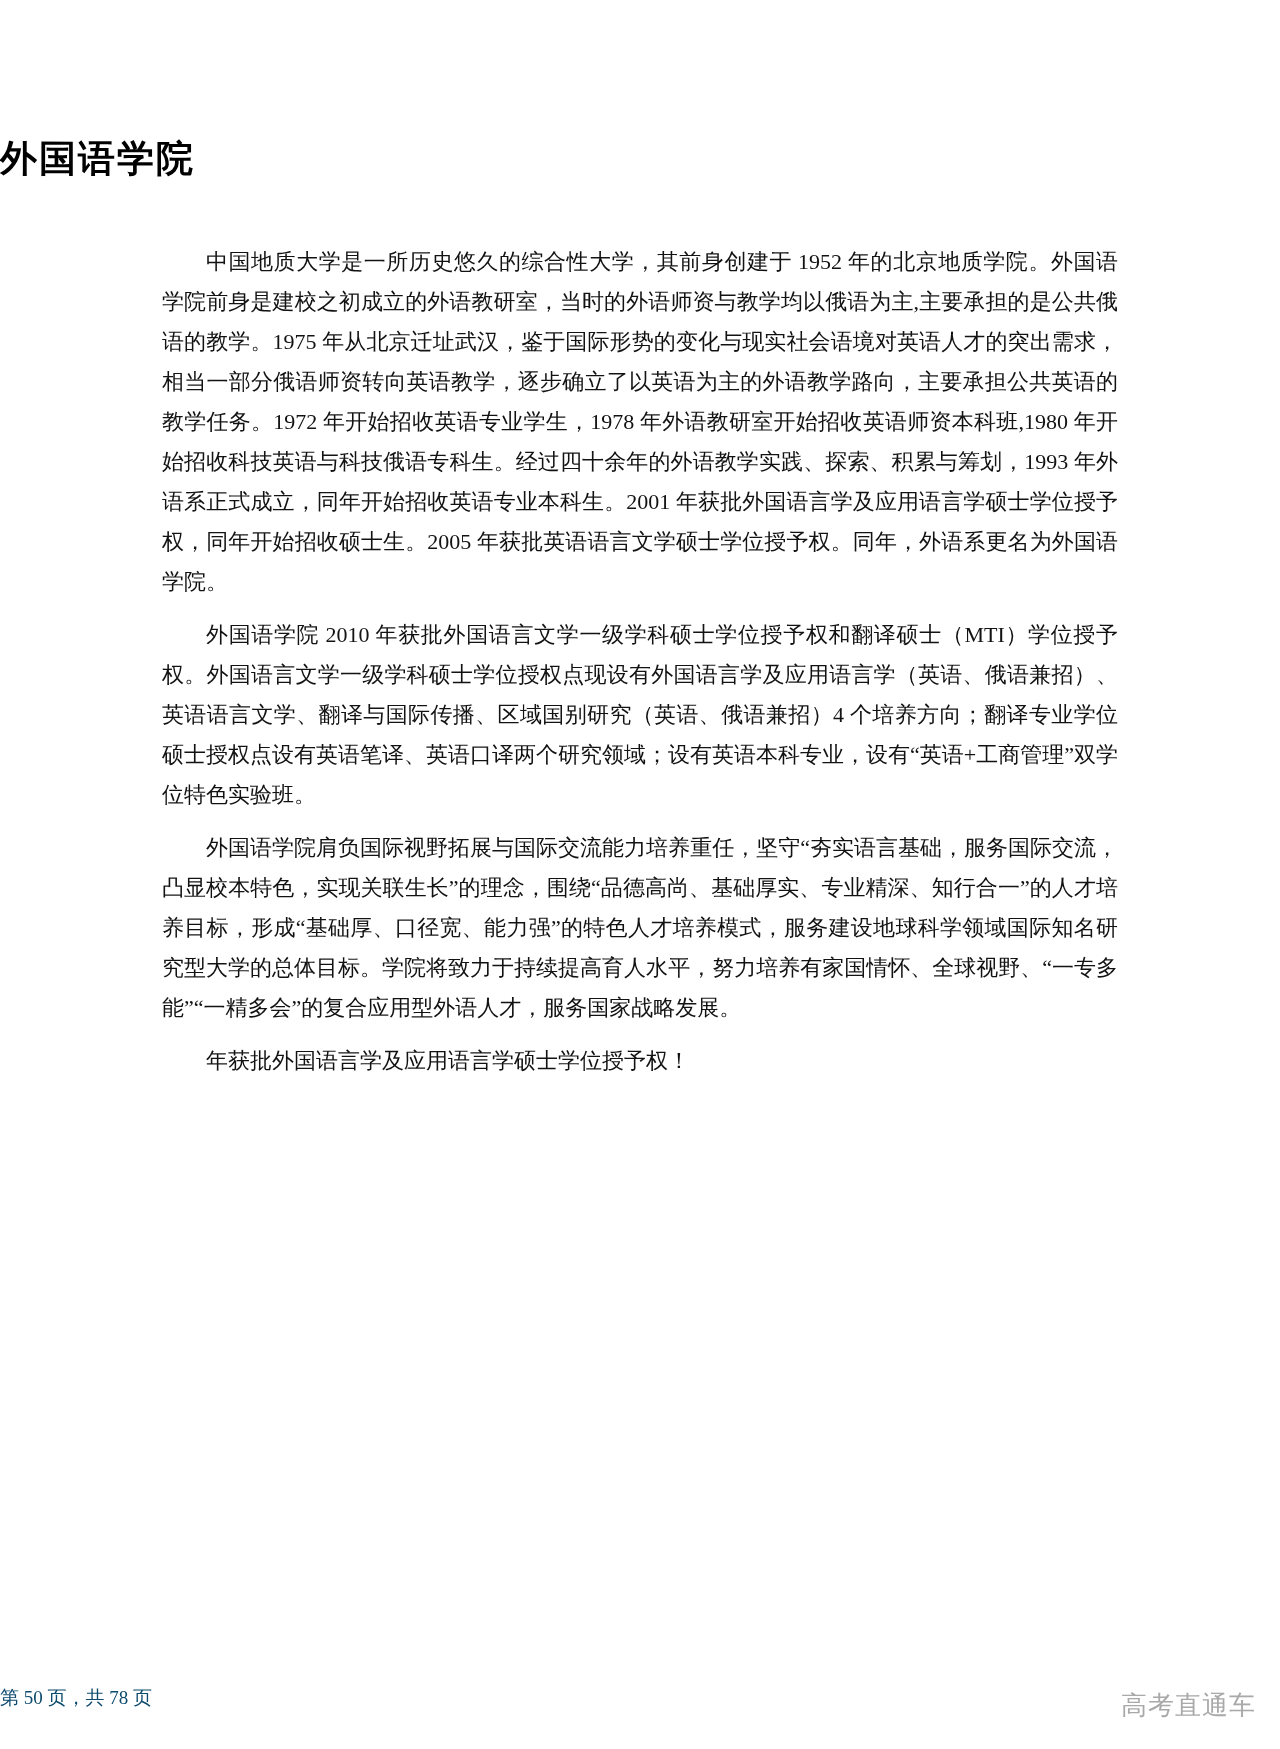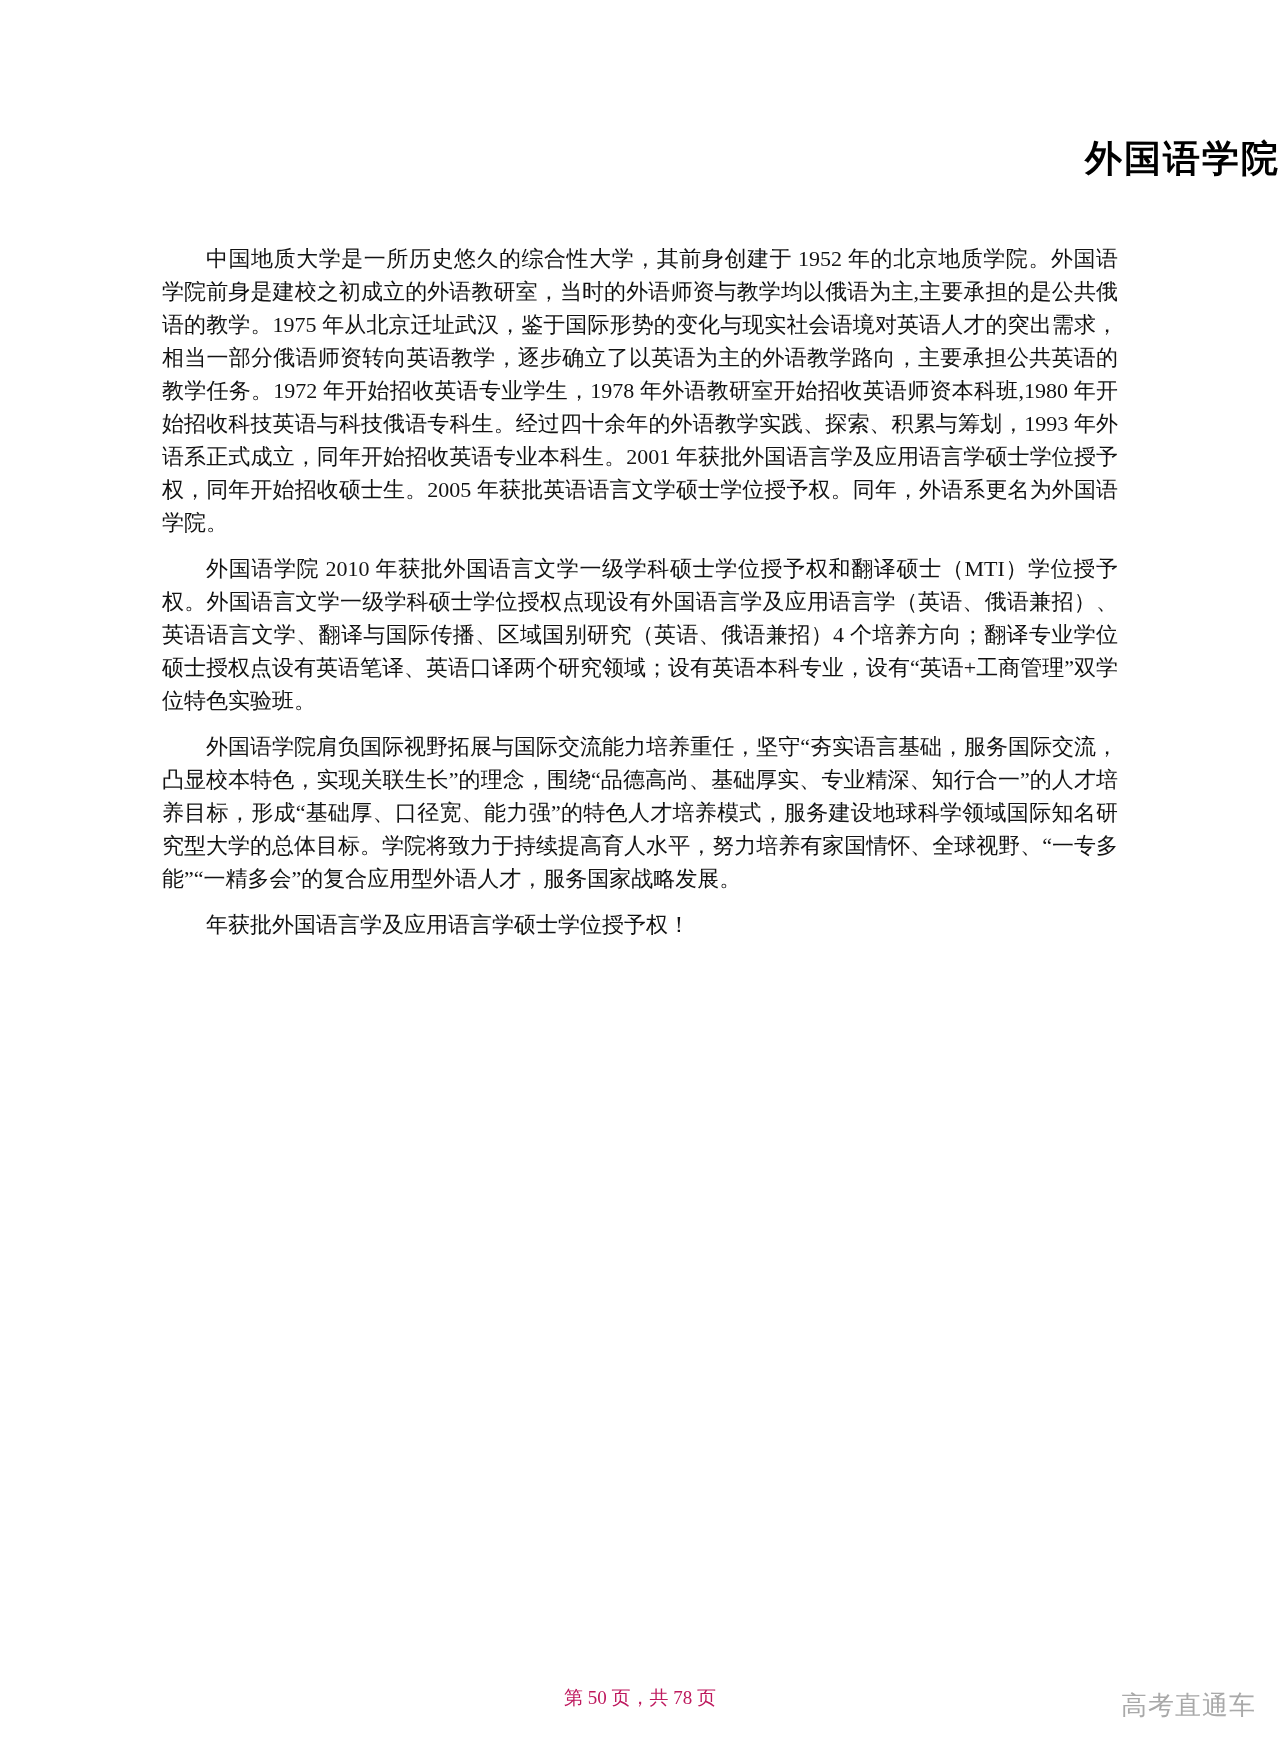--- a/index.html
+++ b/index.html
@@ -10,49 +10,48 @@
   .page {
     position: relative;
     width: 1280px;
     height: 1749px;
     background: #ffffff;
     overflow: hidden;
   }
   .doc-title {
     margin: 0;
     padding-top: 134px;
-    text-align: right;
+    text-align: left;
     font-family: "Liberation Sans", "DejaVu Sans", sans-serif;
     font-weight: 700;
     font-size: 37px;
     letter-spacing: 2px;
     color: #000000;
   }
   .doc-body {
     width: 956px;
     margin: 58px auto 0;
     font-family: "Liberation Serif", "DejaVu Serif", serif;
     font-size: 22px;
-    line-height: 33px;
+    line-height: 40px;
     text-align: justify;
     color: #121212;
   }
   .doc-body p {
     margin: 0 0 13px 0;
     text-indent: 2em;
   }
   .page-footer {
     position: absolute;
     left: 0;
     right: 0;
     bottom: 38px;
-    text-align: center;
     font-family: "Liberation Serif", "DejaVu Serif", serif;
     font-size: 19px;
-    color: #be185d;
+    color: #0c4a6e;
   }
   .watermark {
     position: absolute;
     right: 24px;
     bottom: 26px;
     font-family: "Liberation Sans", "DejaVu Sans", sans-serif;
     font-size: 26px;
     color: #a9a9a9;
     letter-spacing: 1px;
   }

